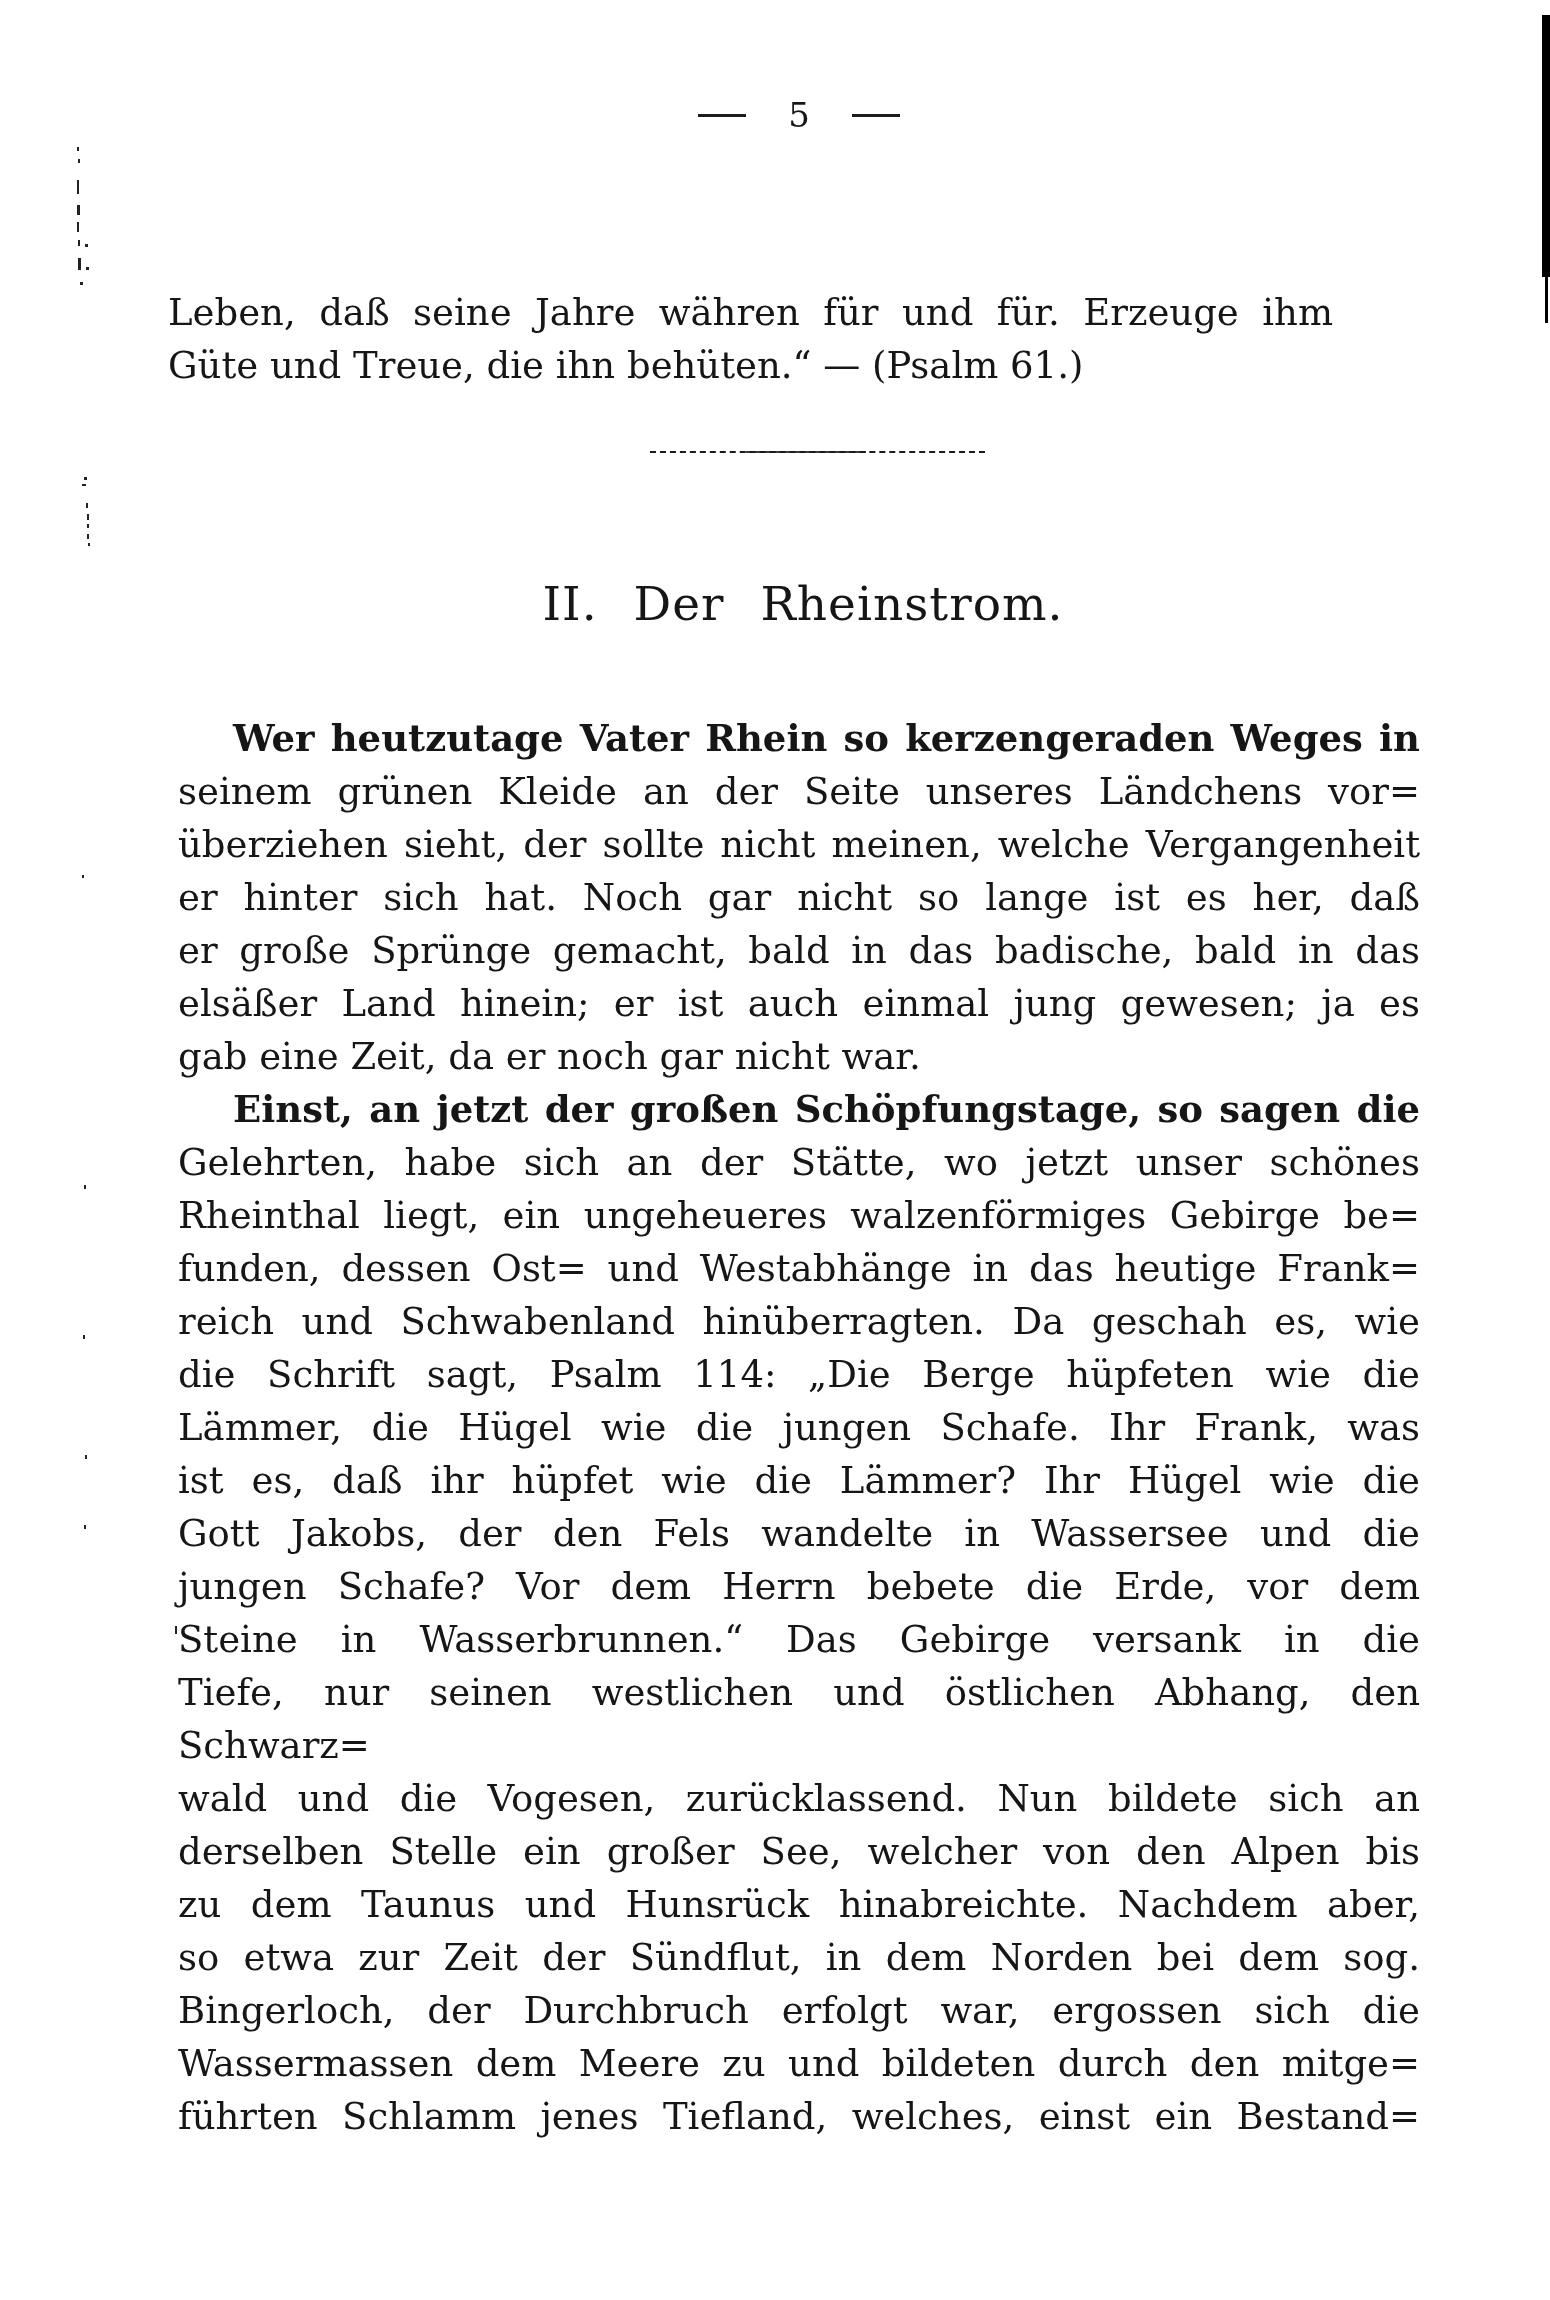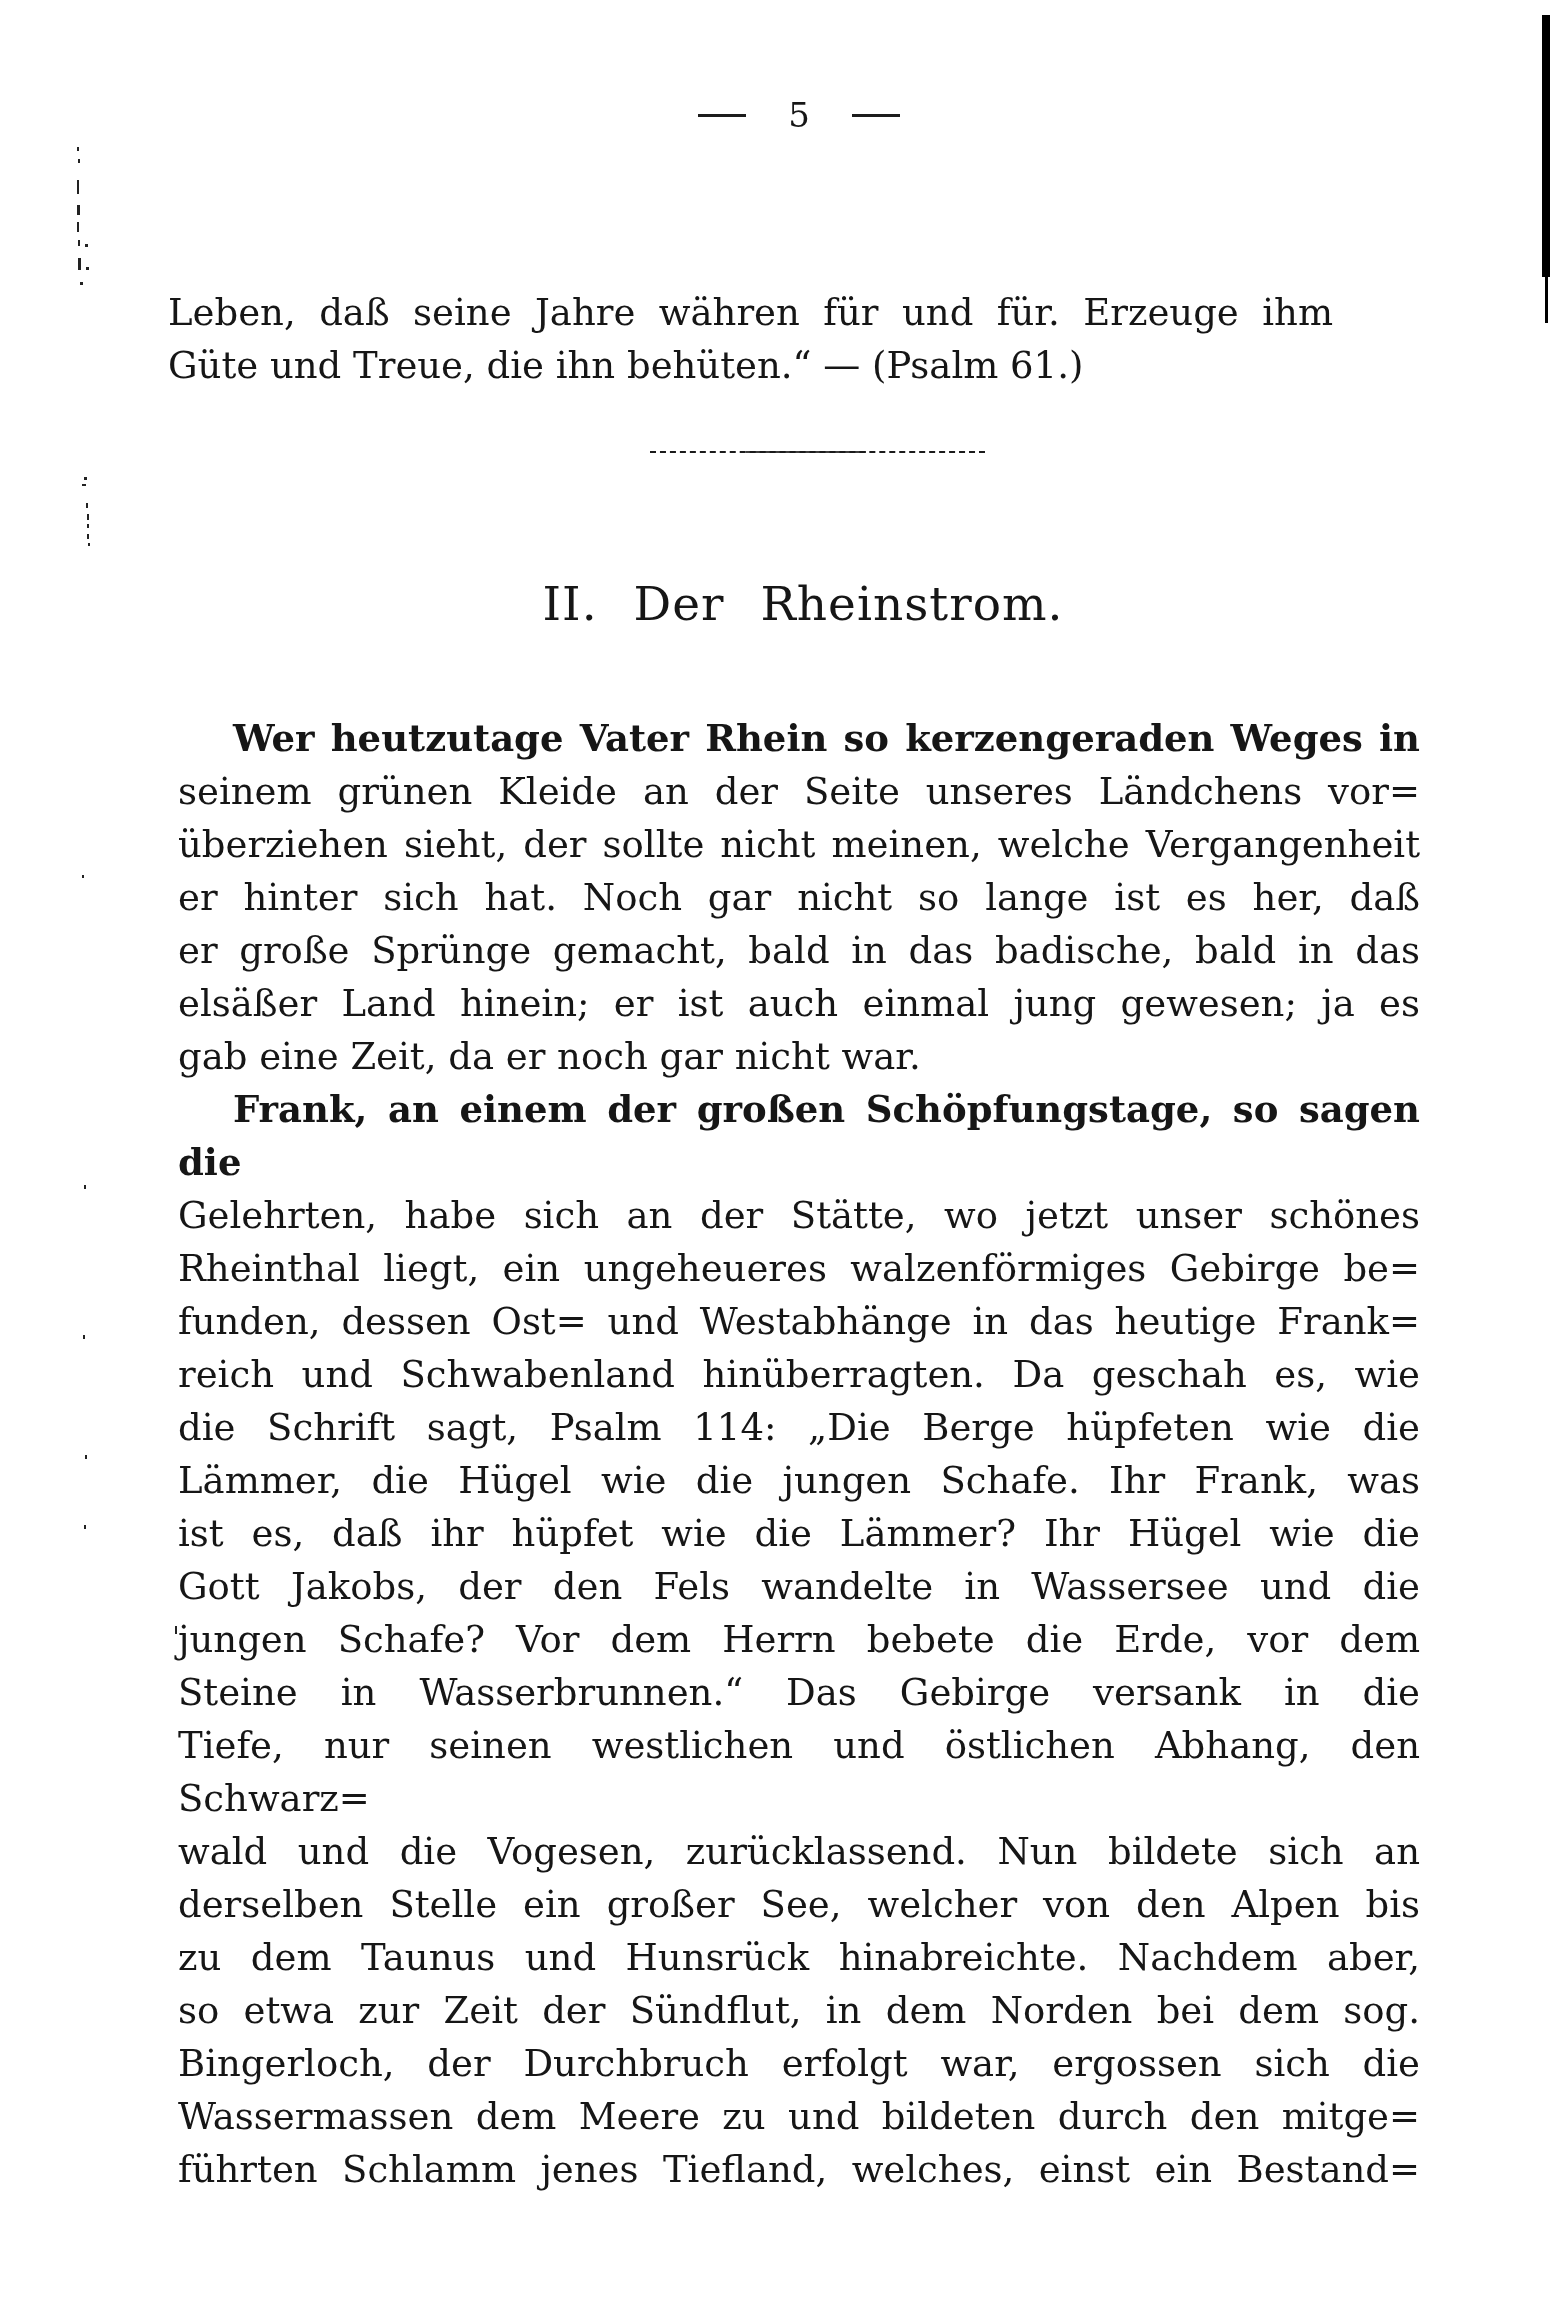--- a/index.html
+++ b/index.html
@@ -115,21 +115,21 @@
     <div class="para indent-first">
         <div class="line">Wer heutzutage Vater Rhein so kerzengeraden Weges in</div>
         <div class="line">seinem grünen Kleide an der Seite unseres Ländchens vor=</div>
         <div class="line">überziehen sieht, der sollte nicht meinen, welche Vergangenheit</div>
         <div class="line">er hinter sich hat.  Noch gar nicht so lange ist es her, daß</div>
         <div class="line">er große Sprünge gemacht, bald in das badische, bald in das</div>
         <div class="line">elsäßer Land hinein; er ist auch einmal jung gewesen; ja es</div>
         <div class="line last-line">gab eine Zeit, da er noch gar nicht war.</div>
       </div>
     <div class="para indent-first">
-        <div class="line">Frank, an einem der großen Schöpfungstage, so sagen die</div>
+        <div class="line">Einst, an jetzt der großen Schöpfungstage, so sagen die</div>
         <div class="line">Gelehrten, habe sich an der Stätte, wo jetzt unser schönes</div>
         <div class="line">Rheinthal liegt, ein ungeheueres walzenförmiges Gebirge be=</div>
         <div class="line">funden, dessen Ost= und Westabhänge in das heutige Frank=</div>
         <div class="line">reich und Schwabenland hinüberragten.  Da geschah es, wie</div>
         <div class="line">die Schrift sagt, Psalm 114: „Die Berge hüpfeten wie die</div>
         <div class="line">Lämmer, die Hügel wie die jungen Schafe.  Ihr Frank, was</div>
         <div class="line">ist es, daß ihr hüpfet wie die Lämmer?  Ihr Hügel wie die</div>
         <div class="line">Gott Jakobs, der den Fels wandelte in Wassersee und die</div>
         <div class="line">jungen Schafe?  Vor dem Herrn bebete die Erde, vor dem</div>
         <div class="line">Steine in Wasserbrunnen.“  Das Gebirge versank in die</div>

